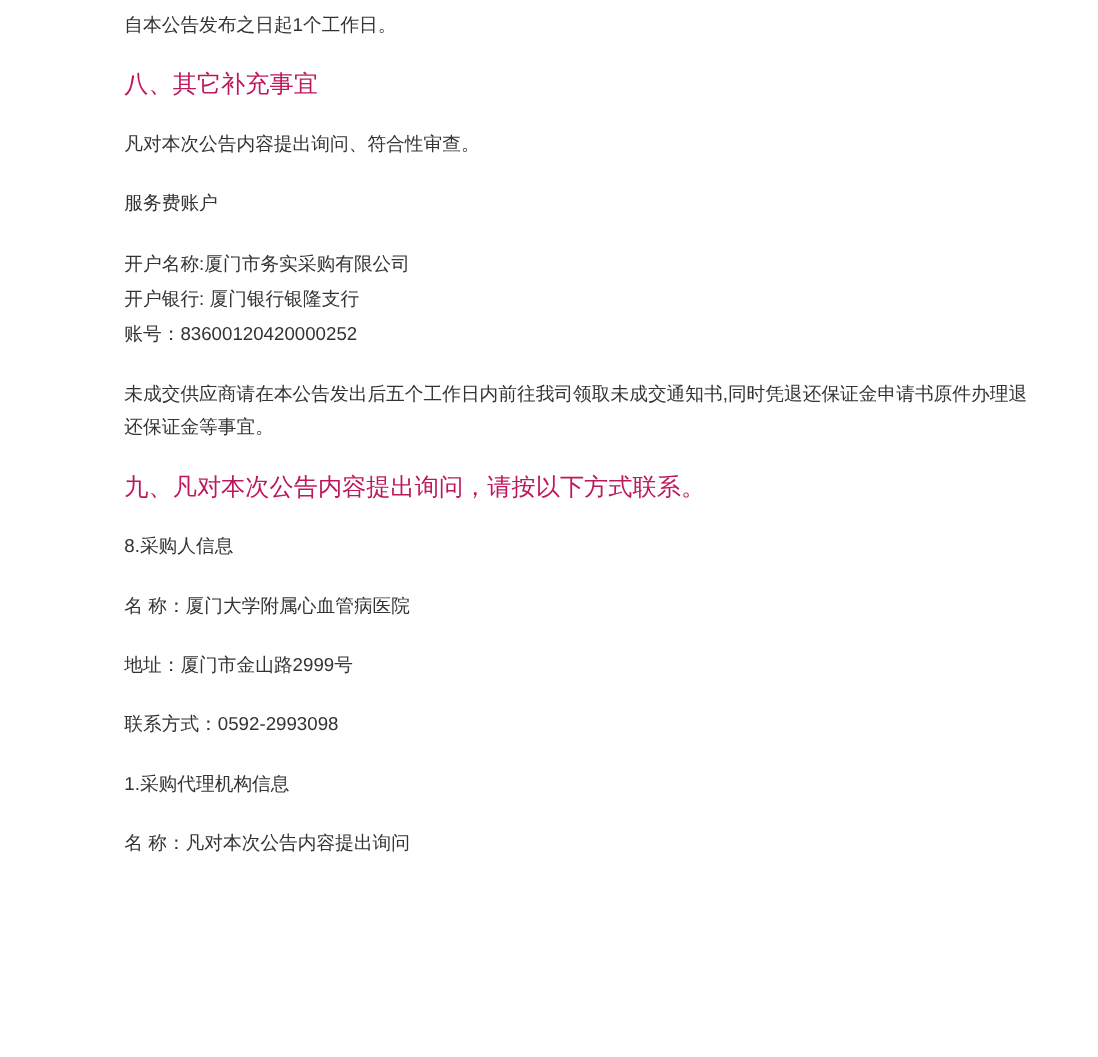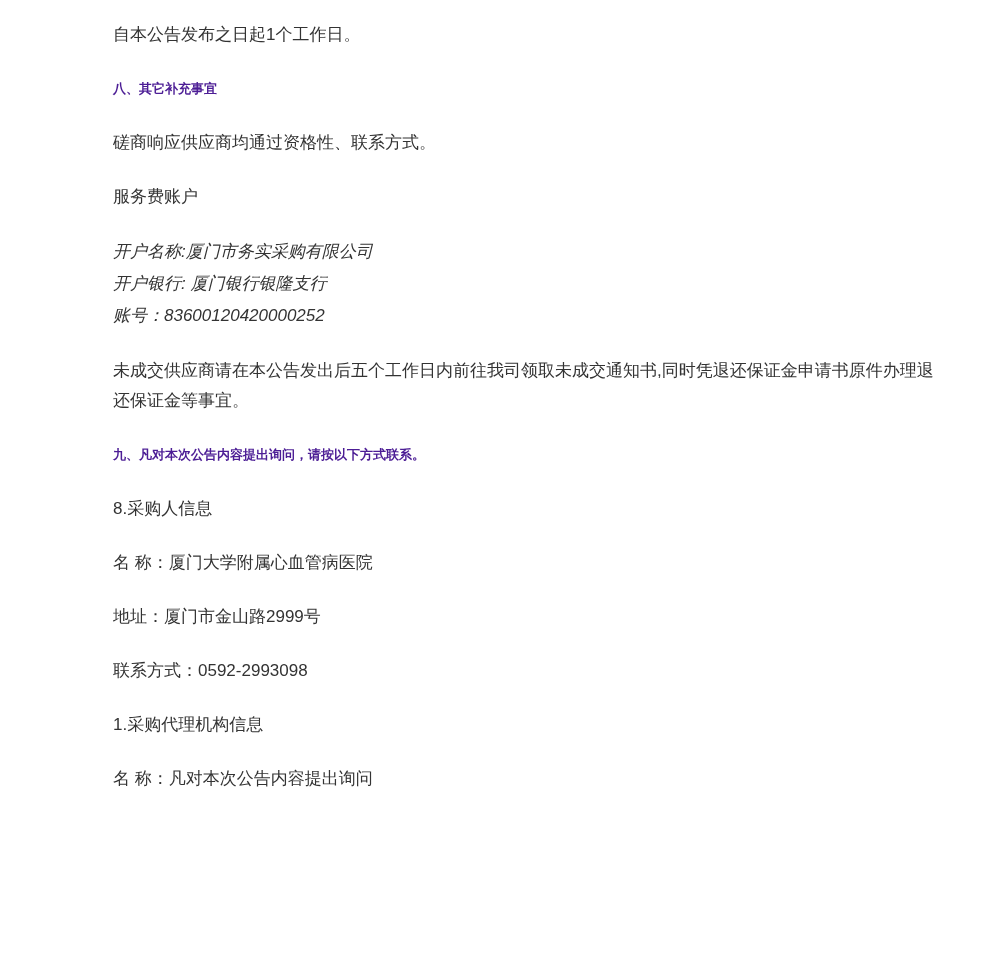--- a/index.html
+++ b/index.html
@@ -19,44 +19,43 @@
     width: 824px;
     padding: 8px 0 0 113px;
     font-size: 17px;
   }
   .doc p {
     margin: 24px 0;
     line-height: 30px;
     font-weight: normal;
   }
   .doc p.first {
-    margin-top: 12px;
+    margin-top: 0;
   }
   .doc h3 {
-    font-size: 13px;
-    font-weight: bold;
+    font-size: 22px;
+    font-weight: normal;
     margin: 24px 0;
     line-height: 30px;
-    color: #4c1d95;
+    color: #be185d;
   }
   .doc p.tight {
     line-height: 32px;
-    font-style: italic;
   }
 </style>
 </head>
 <body>
 
 <article class="doc">
 
   <p class="first">自本公告发布之日起1个工作日。</p>
 
   <h3>八、其它补充事宜</h3>
 
-  <p>磋商响应供应商均通过资格性、联系方式。</p>
+  <p>凡对本次公告内容提出询问、符合性审查。</p>
 
 
 
   <p>服务费账户</p>
 
   <p class="tight">
     <span>开户名称:厦门市务实采购有限公司</span><br>
     <span>开户银行: 厦门银行银隆支行</span><br>
     <span>账号：83600120420000252</span>
   </p>

